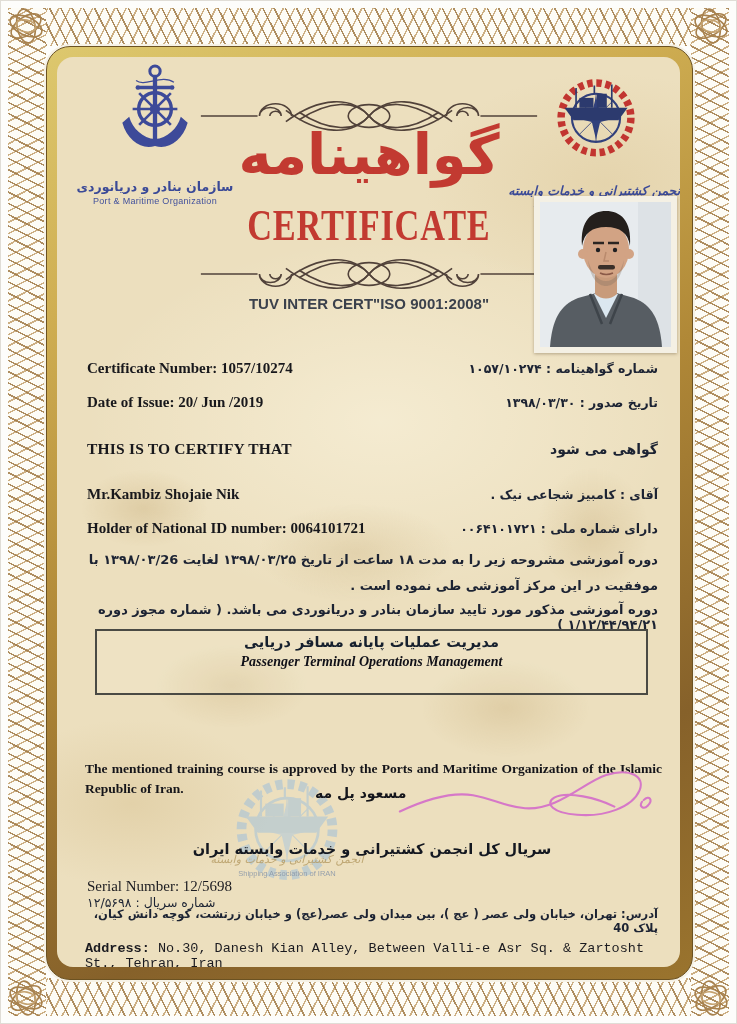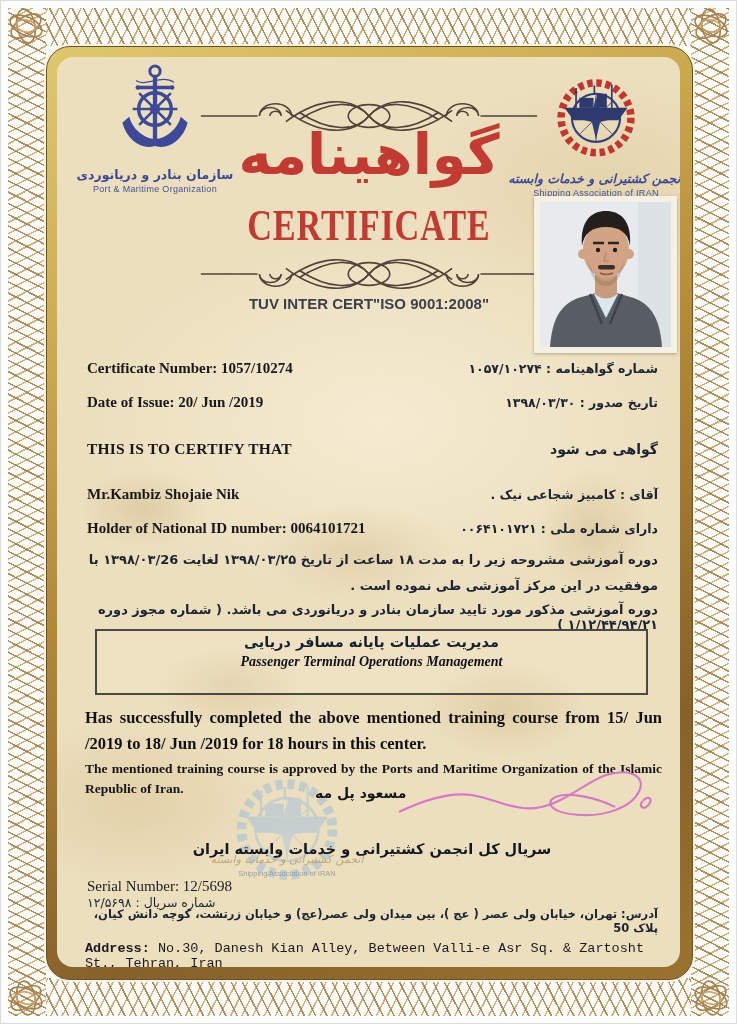--- a/index.html
+++ b/index.html
@@ -39,21 +39,21 @@
     background-image:
       radial-gradient(90px 55px at 14% 22%, rgba(187,156,98,.55), rgba(187,156,98,0) 70%),
       radial-gradient(140px 70px at 48% 34%, rgba(187,156,98,.45), rgba(187,156,98,0) 70%),
       radial-gradient(80px 90px at 86% 28%, rgba(187,156,98,.5), rgba(187,156,98,0) 70%),
       radial-gradient(110px 60px at 28% 70%, rgba(187,156,98,.45), rgba(187,156,98,0) 70%),
       radial-gradient(120px 70px at 72% 76%, rgba(187,156,98,.5), rgba(187,156,98,0) 70%);}
   
   .org{position:absolute;text-align:center;color:#3b4a97;}
   .org-left{left:8px;top:4px;width:180px;}
   .org-right{left:448px;top:6px;width:182px;}
-  .org .fa{font-family:"DejaVu Sans",sans-serif;font-weight:bold;font-size:12.5px;direction:rtl;margin-top:6px;}
+  .org .fa{font-family:"DejaVu Sans",sans-serif;font-weight:bold;font-size:12.5px;direction:rtl;margin-top:18px;}
   .org-right .fa{font-style:italic;}
   .org .en{font-family:"Liberation Sans",sans-serif;font-size:9px;letter-spacing:.3px;margin-top:2px;color:#41509c;}
   
   .flourish{position:absolute;left:142px;width:340px;height:46px;}
   .f1{top:36px;} .f2{top:194px;transform:scaleY(-1);}
   .title-fa{position:absolute;left:97px;top:62px;width:430px;text-align:center;direction:rtl;
     font-family:"DejaVu Sans",sans-serif;font-weight:bold;font-size:56px;color:#c23a31;line-height:1.3;}
   .title-en{position:absolute;left:97px;top:143px;width:430px;text-align:center;color:#c23a31;}
   .title-en span{display:inline-block;font-family:"Liberation Serif",serif;font-weight:600;font-size:44px;
     letter-spacing:1px;transform:scaleX(.78);transform-origin:center;}
@@ -273,39 +273,38 @@
     </div>
 
     <div class="fa-para">دوره آموزشی مشروحه زیر را به مدت ۱۸ ساعت از تاریخ ۱۳۹۸/۰۳/۲۵ لغایت ۱۳۹۸/۰۳/26 با موفقیت در این مرکز آموزشی طی نموده است .</div>
     <div class="fa-para2">دوره آموزشی مذکور مورد تایید سازمان بنادر و دریانوردی می باشد. ( شماره مجوز دوره ۱/۱۲/۴۴/۹۴/۲۱ )</div>
 
     <div class="course-box">
       <div class="course-fa">مدیریت عملیات پایانه مسافر دریایی</div>
       <div class="course-en">Passenger Terminal Operations Management</div>
     </div>
 
-    <div class="en-para1">Has successfully completed the above mentioned training course from  15/ Jun /2019 to 18/ Jun /2019  for 18 hours in this center.</div>
     <div class="en-para2">The mentioned training course is approved by the Ports and Maritime Organization of the Islamic Republic of Iran.</div>
 
     <svg class="wm-logo" viewBox="0 0 120 118">
         <use href="#shipLogoMono"></use>
       </svg>
     <div class="wm-fa">انجمن کشتیرانی و خدمات وابسته</div>
     <div class="wm-en">Shipping Association of IRAN</div>
     <div class="sig-name">مسعود پل مه</div>
     <svg class="sig-ink" viewBox="0 0 320 100">
       <g fill="none" stroke="#d678c8" stroke-width="2.6" stroke-linecap="round">
         <path d="M6,58 C40,42 72,34 96,38 C120,42 134,52 160,54 C200,57 232,22 260,13 C290,4 308,15 301,32 C292,53 258,65 224,62 C194,60 184,48 196,41 C212,32 250,42 270,52"></path>
         <path d="M306,44 C313,37 318,44 311,51 C306,56 300,52 304,46"></path>
       </g>
     </svg>
     <div class="secretary">سریال کل انجمن کشتیرانی و خدمات وابسته ایران</div>
 
     <div class="row serial-row">
       <span class="serial-en">Serial Number: 12/5698</span>
       <span class="fa-b" style="font-weight:normal">شماره سریال : ۱۲/۵۶۹۸</span>
     </div>
-    <div class="addr-fa">آدرس: تهران، خیابان ولی عصر ( عج )، بین میدان ولی عصر(عج) و خیابان زرتشت، کوچه دانش کیان، پلاک 50</div>
+    <div class="addr-fa">آدرس: تهران، خیابان ولی عصر ( عج )، بین میدان ولی عصر(عج) و خیابان زرتشت، کوچه دانش کیان، پلاک 40</div>
     <div class="addr-en">
       <b>Address:</b><span> No.30, Danesh Kian Alley, Between Valli-e Asr Sq. &amp; Zartosht St., Tehran, Iran</span>
     </div>
   </div>
 </div>
 
 </body></html>

